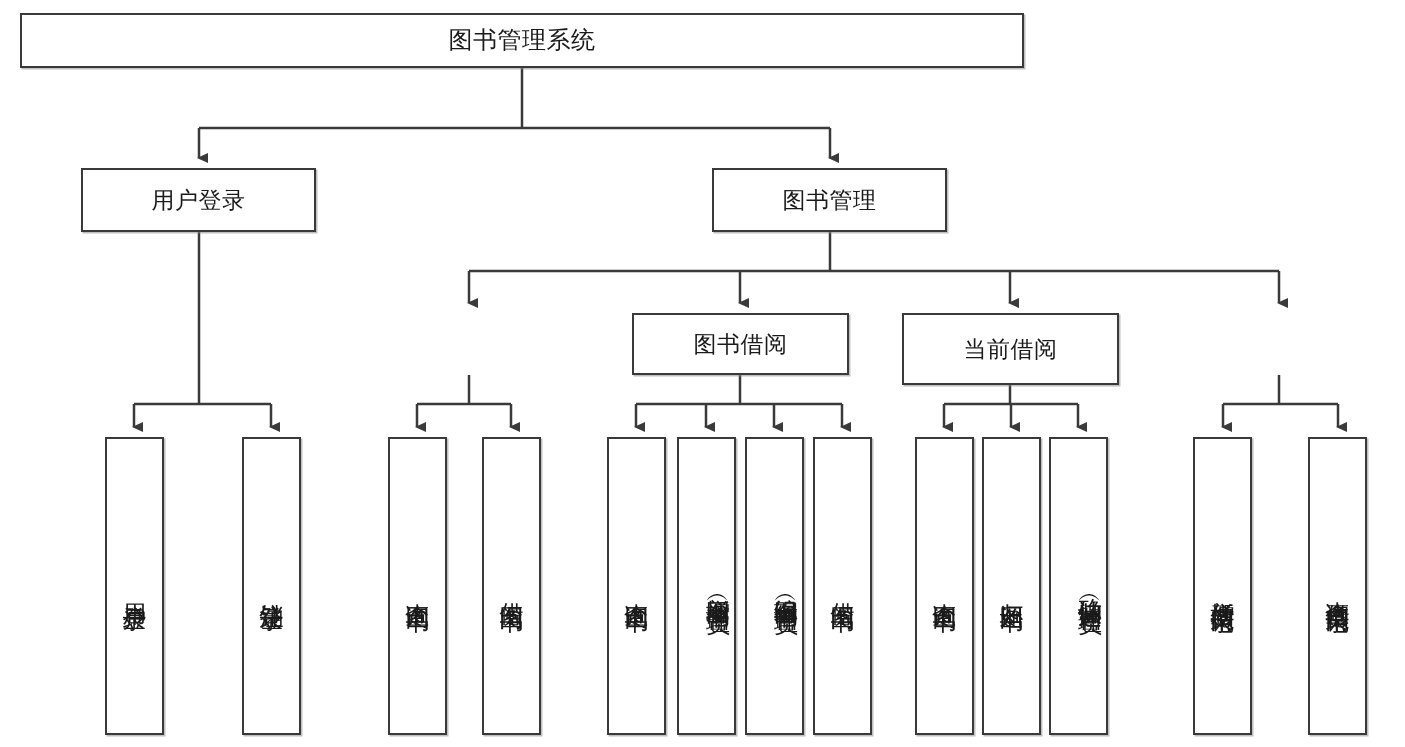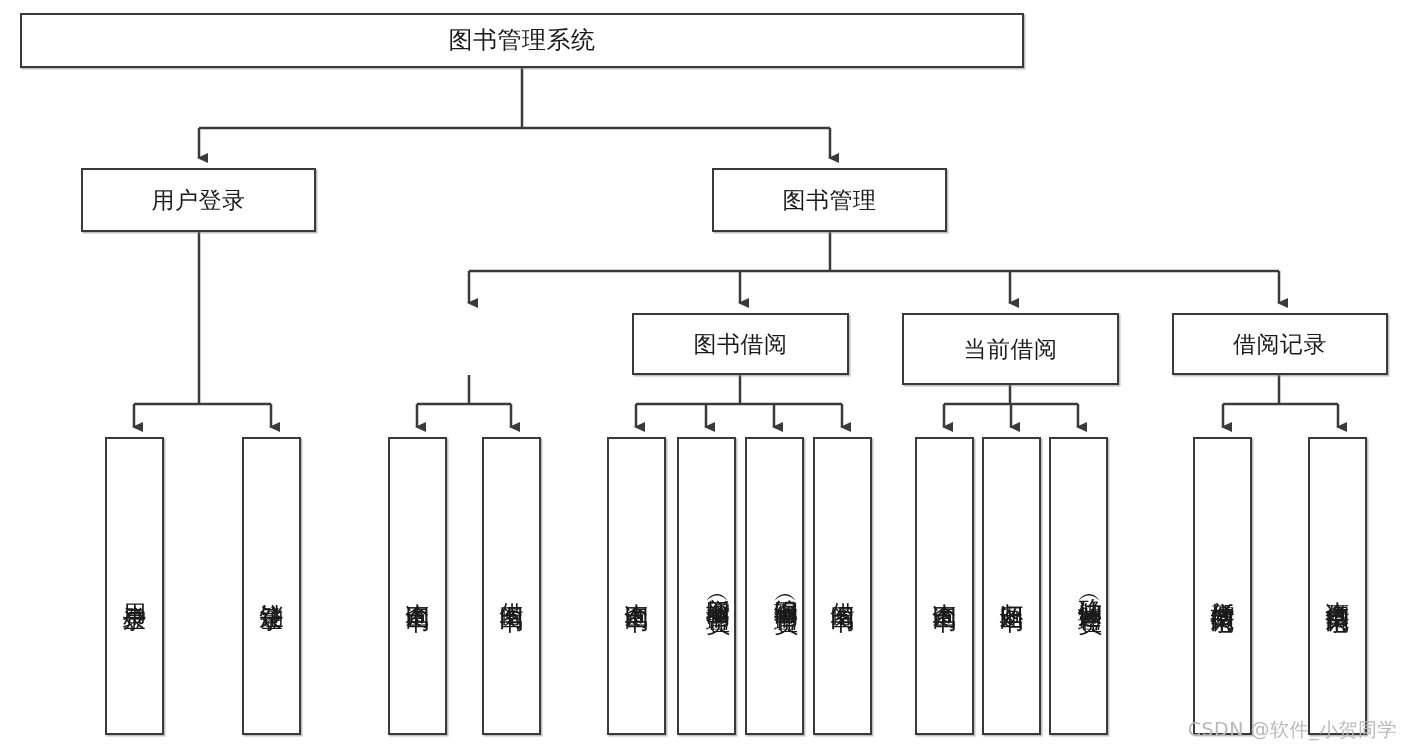--- a/index.html
+++ b/index.html
@@ -132,23 +132,20 @@
   <div class="node h" style="left:712px; top:168px; width:235px; height:64px;">
     <span>图书管理</span>
   </div>
 
   <div class="node h" style="left:632px; top:313px; width:217px; height:62px;">
     <span>图书借阅</span>
   </div>
   <div class="node h" style="left:902px; top:313px; width:217px; height:72px;">
     <span>当前借阅</span>
   </div>
-  <div class="node h" style="left:1172px; top:313px; width:216px; height:62px;">
-    <span>借阅记录</span>
-  </div>
 
   <div class="node v centered" style="left:105px; top:437px; width:59px; height:298px;">
     <span>用户登录</span>
   </div>
   <div class="node v centered" style="left:242px; top:437px; width:59px; height:298px;">
     <span>注销登录</span>
   </div>
 
   <div class="node v centered" style="left:388px; top:437px; width:59px; height:298px;">
     <span>查询图书</span>
@@ -180,15 +177,14 @@
     <span>确认归还（管理员）</span>
   </div>
 
   <div class="node v centered" style="left:1193px; top:437px; width:59px; height:298px;">
     <span>新增借阅记录</span>
   </div>
   <div class="node v centered" style="left:1308px; top:437px; width:59px; height:298px;">
     <span>查询借阅记录</span>
   </div>
 
-  <div class="watermark">CSDN @软件_小贺同学</div>
 
 </div>
 
 </body></html>

